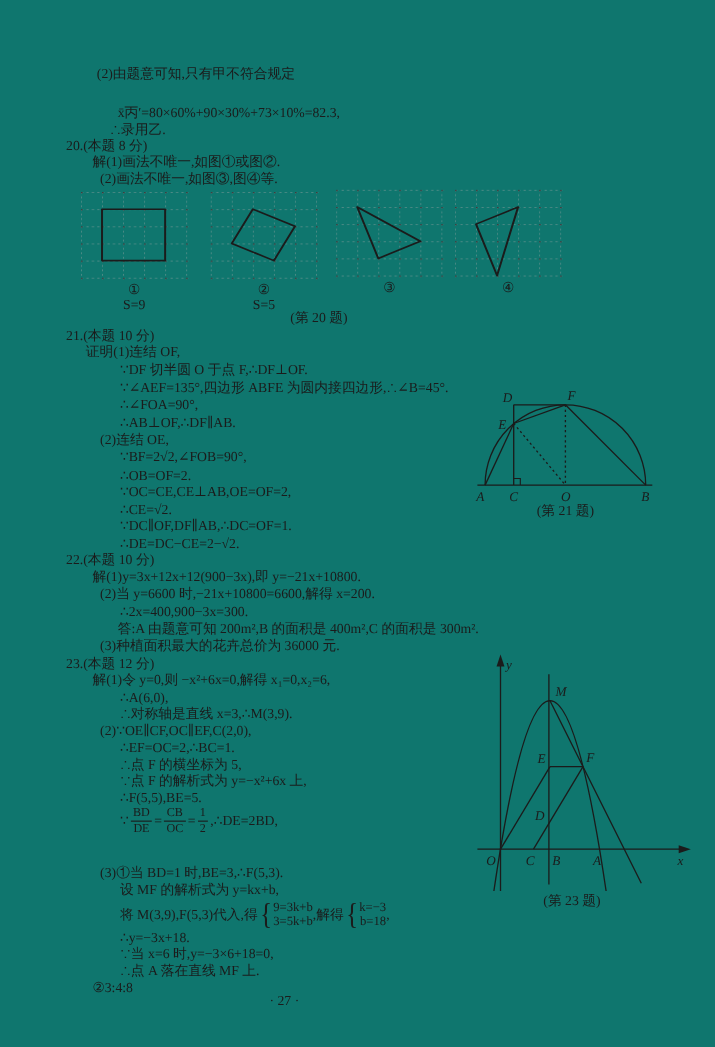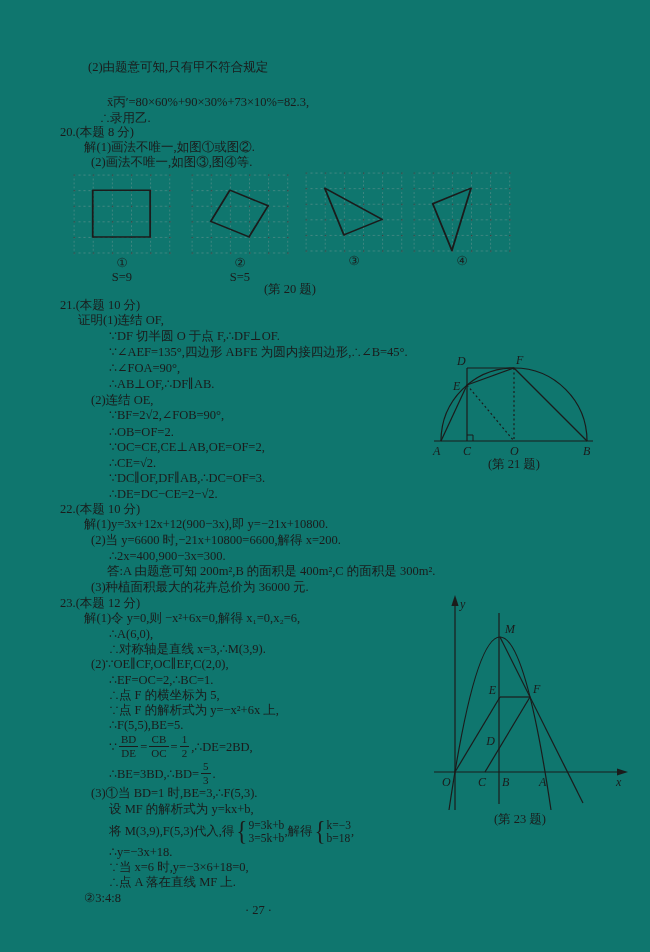--- a/index.html
+++ b/index.html
@@ -4,21 +4,21 @@
 <style>
   html,body{margin:0;padding:0;background:#ffffff;}
   #page{position:relative;width:650px;height:952px;background:#0f766e;overflow:hidden;
         font-family:"Liberation Serif","DejaVu Serif",serif;color:#1b1b1b;}
   .t{position:absolute;white-space:nowrap;font-size:12.5px;line-height:1.25;}
   .ctr{text-align:center;}
   .frac{display:inline-block;vertical-align:-6px;text-align:center;font-size:11px;line-height:1.15;margin:0 2px;}
   .frac .n{display:block;border-bottom:1px solid #1b1b1b;padding:0 2px;}
   .frac .d{display:block;padding:0 2px;text-align:center;}
   .brace{display:inline-block;font-size:23px;vertical-align:middle;transform:scaleY(1.2);margin:0 1px 0 2px;font-weight:400;}
-  .stack{display:inline-block;vertical-align:middle;font-size:11.5px;line-height:1.2;text-align:left;}
+  .stack{display:inline-block;vertical-align:middle;font-size:11.5px;line-height:1.2;text-align:right;}
   .stack span{display:block;}
   svg{position:absolute;overflow:visible;}
   svg text{font-family:"Liberation Serif","DejaVu Serif",serif;font-style:italic;font-size:12px;fill:#1b1b1b;}
   .shape{fill:none;stroke:#1b1b1b;stroke-width:1.6;stroke-linejoin:round;}
   .ln{stroke:#1b1b1b;stroke-width:1.2;fill:none;}
   .dot{stroke:#1b1b1b;stroke-width:1.2;fill:none;stroke-dasharray:2,2.6;}
 </style>
 </head>
 <body>
 
@@ -70,21 +70,21 @@
   <div class="t" style="left:78px;top:313px">证明(1)连结 OF,</div>
   <div class="t" style="left:109px;top:329px">∵DF 切半圆 O 于点 F,∴DF⊥OF.</div>
   <div class="t" style="left:109px;top:345px">∵∠AEF=135°,四边形 ABFE 为圆内接四边形,∴∠B=45°.</div>
   <div class="t" style="left:109px;top:361px">∴∠FOA=90°,</div>
   <div class="t" style="left:109px;top:377px">∴AB⊥OF,∴DF∥AB.</div>
   <div class="t" style="left:91px;top:393px">(2)连结 OE,</div>
   <div class="t" style="left:109px;top:408px">∵BF=2√2,∠FOB=90°,</div>
   <div class="t" style="left:109px;top:425px">∴OB=OF=2.</div>
   <div class="t" style="left:109px;top:440px">∵OC=CE,CE⊥AB,OE=OF=2,</div>
   <div class="t" style="left:109px;top:456px">∴CE=√2.</div>
-  <div class="t" style="left:109px;top:471px">∵DC∥OF,DF∥AB,∴DC=OF=3.</div>
+  <div class="t" style="left:109px;top:471px">∵DC∥OF,DF∥AB,∴DC=OF=1.</div>
   <div class="t" style="left:109px;top:487px">∴DE=DC−CE=2−√2.</div>
 
   <svg style="left:428px;top:352px" width="172" height="112" viewBox="0 0 172 112">
     <path d="M13 89 A 73 73 0 0 1 159 89" class="ln"></path>
     <line x1="6" y1="89" x2="165" y2="89" class="ln"></line>
     <line x1="39" y1="89" x2="39" y2="16" class="ln"></line>
     <line x1="39" y1="16" x2="86" y2="16" class="ln"></line>
     <line x1="13" y1="89" x2="39" y2="33" class="ln"></line>
     <line x1="39" y1="33" x2="86" y2="16" class="ln"></line>
     <line x1="86" y1="16" x2="159" y2="89" class="ln"></line>
@@ -115,23 +115,20 @@
   <div class="t" style="left:91px;top:657px">(2)∵OE∥CF,OC∥EF,C(2,0),</div>
   <div class="t" style="left:109px;top:673px">∴EF=OC=2,∴BC=1.</div>
   <div class="t" style="left:109px;top:688px">∴点 F 的横坐标为 5,</div>
   <div class="t" style="left:109px;top:703px">∵点 F 的解析式为 y=−x²+6x 上,</div>
   <div class="t" style="left:109px;top:718px">∴F(5,5),BE=5.</div>
 
   <div class="t" style="left:109px;top:733px">
     <span>∵</span><span class="frac"><span class="n">BD</span><span class="d">DE</span></span><span>=</span><span class="frac"><span class="n">CB</span><span class="d">OC</span></span><span>=</span><span class="frac"><span class="n">1</span><span class="d">2</span></span><span>,∴DE=2BD,</span>
   </div>
 
-  <div class="t" style="left:109px;top:760px">
-    <span>∴BE=3BD,∴BD=</span><span class="frac"><span class="n">5</span><span class="d">3</span></span><span>.</span>
-  </div>
 
   <div class="t" style="left:91px;top:786px">(3)①当 BD=1 时,BE=3,∴F(5,3).</div>
   <div class="t" style="left:109px;top:802px">设 MF 的解析式为 y=kx+b,</div>
 
   <div class="t" style="left:109px;top:818px">
     <span>将 M(3,9),F(5,3)代入,得</span><span class="brace">{</span><span class="stack"><span>9=3k+b</span><span>3=5k+b</span></span><span>,解得</span><span class="brace">{</span><span class="stack"><span>k=−3</span><span>b=18</span></span><span>,</span>
   </div>
 
   <div class="t" style="left:109px;top:845px">∴y=−3x+18.</div>
   <div class="t" style="left:109px;top:860px">∵当 x=6 时,y=−3×6+18=0,</div>

